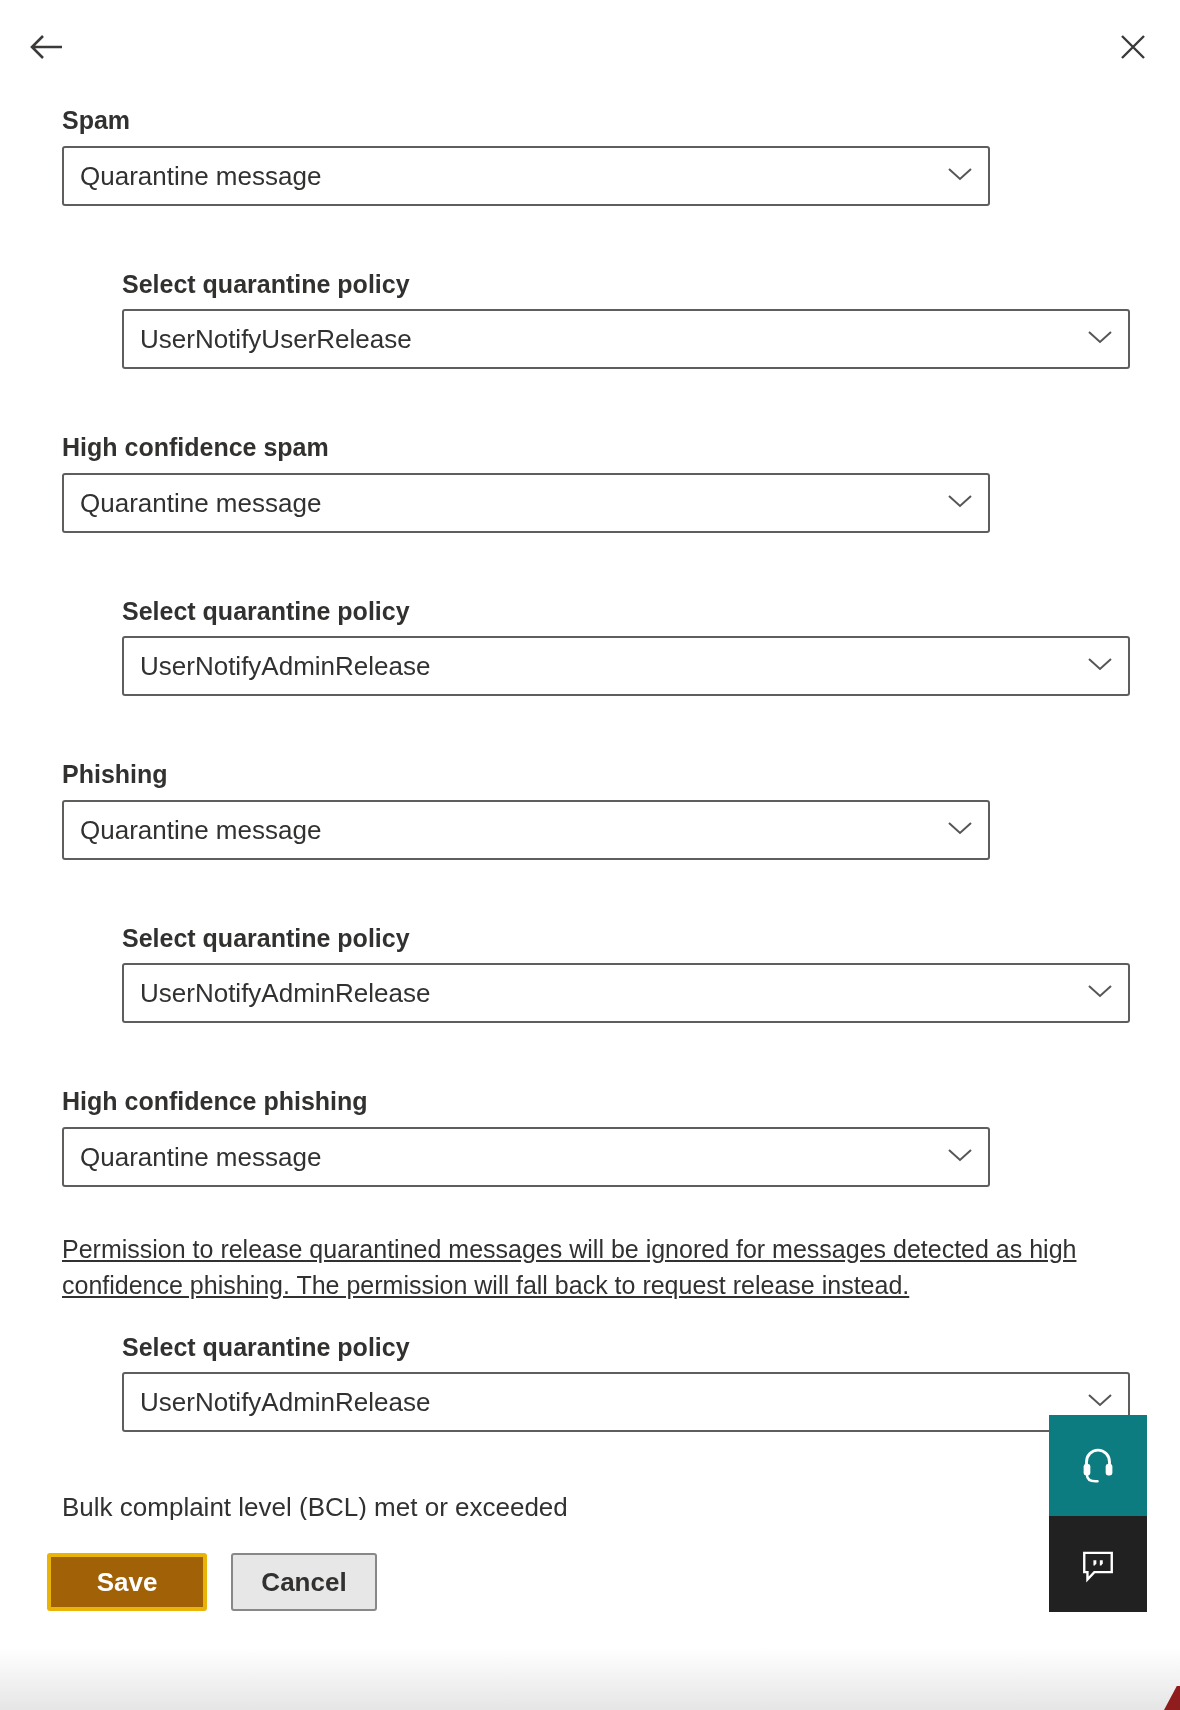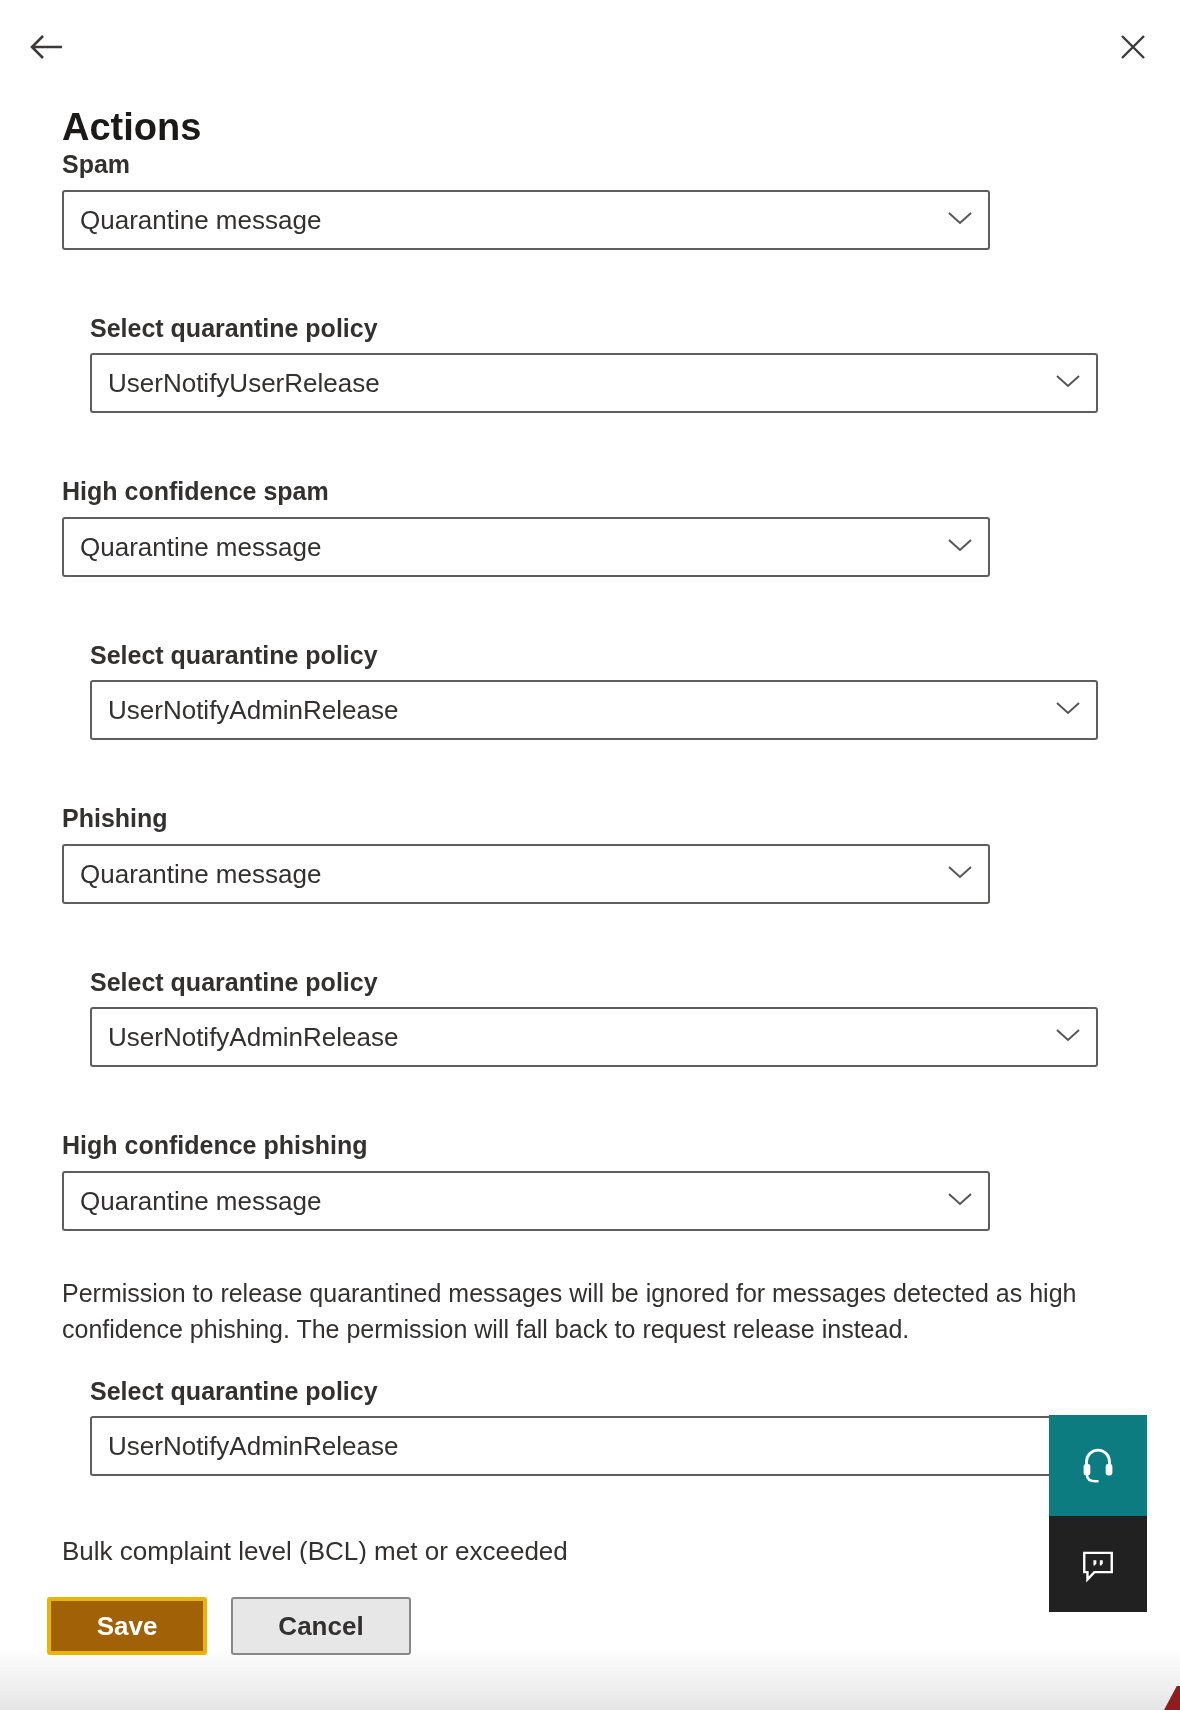--- a/index.html
+++ b/index.html
@@ -22,36 +22,36 @@
   .section-label { margin-top:63px; }
   .first-label { }
 
   .dropdown {
     margin-top:11px; height:60px; width:928px; background:#fff;
     border:2px solid #605e5c; border-radius:3px;
     display:flex; align-items:center; justify-content:space-between;
     padding:0 15px 0 16px; cursor:pointer;
   }
   .dropdown .value { font-size:26px; color:#323130; }
-  .indent { margin-left:28px; margin-top:63px; }
+  .indent { margin-left:60px; margin-top:63px; }
   .indent .dropdown { margin-top:10px; width:1008px; }
 
-  .note { margin-top:44px; width:1068px; font-size:25px; line-height:36px; color:#323130; }
+  .note { margin-top:44px; width:1068px; font-size:25px; line-height:36px; color:#323130;text-decoration:underline; }
   .indent.after-note { margin-top:29px; }
 
   .truncated-label {
     margin-top:59px; height:29px; overflow:hidden;
     font-size:26px; line-height:32px; font-weight:400; color:#323130;
   }
 
   .footer { margin-top:33px; margin-left:-15px; display:flex; gap:24px; position:relative; z-index:3; }
   .btn { font-family:"Liberation Sans", sans-serif; font-size:26px; font-weight:600;
     border-radius:3px; cursor:pointer; }
   .btn-save { width:160px; height:58px; background:#a16207; color:#ffffff; border:4px solid #eab308; }
-  .btn-cancel { width:180px; height:58px; background:#e7e7e7; color:#323130; border:2px solid #8a8886; }
+  .btn-cancel { width:146px; height:58px; background:#e7e7e7; color:#323130; border:2px solid #8a8886; }
 
   
   .help-stack { position:absolute; top:1415px; right:33px; width:98px; z-index:4; }
   .help-teal { height:101px; background:#0d7c80; display:flex; align-items:center; justify-content:center; cursor:pointer; border:none; width:100%; padding:0; }
   .help-dark { height:96px; background:#212121; display:flex; align-items:center; justify-content:center; cursor:pointer; border:none; width:100%; padding:0; }
 
   .bottom-gradient { position:absolute; left:0; bottom:0; width:100%; height:62px; z-index:1;
     background:linear-gradient(to bottom, rgba(235,235,235,0), rgba(228,228,228,0.95)); pointer-events:none; }
   .red-corner { position:absolute; right:0; bottom:0; width:16px; height:24px; z-index:5;
     background:#8f1d1d; clip-path:polygon(80% 0, 100% 0, 100% 100%, 0 100%); }
@@ -68,21 +68,20 @@
 </button>
 <button class="close-btn">
   <span>
     <svg width="30" height="30" viewBox="0 0 30 30">
       <path d="M4 4 L26 26 M26 4 L4 26" stroke="#3b3a39" stroke-width="2.4" fill="none"></path>
     </svg>
   </span>
 </button>
 
 <div class="content">
-  <h1 class="title">Actions</h1>
 
   <div class="field-label first-label">Spam</div>
   <div class="dropdown">
     <span class="value">Quarantine message</span>
     <span>
       <svg width="26" height="14" viewBox="0 0 26 14">
           <path d="M2 2 L13 12 L24 2" stroke="#575655" stroke-width="2" fill="none"></path>
         </svg>
     </span>
   </div>

